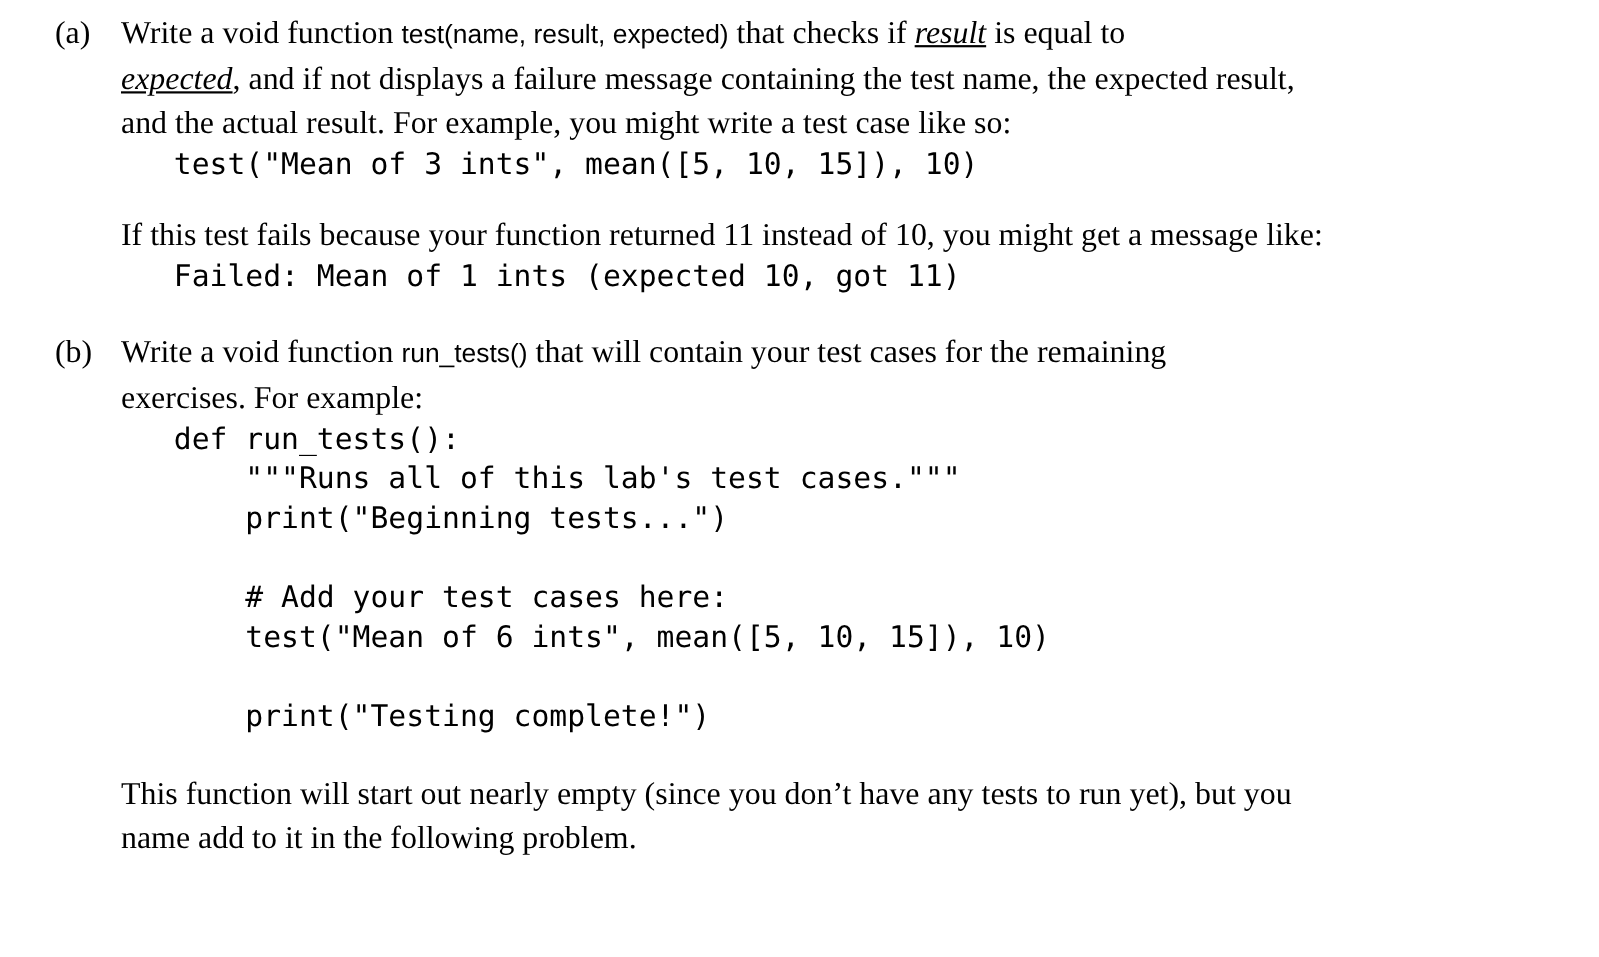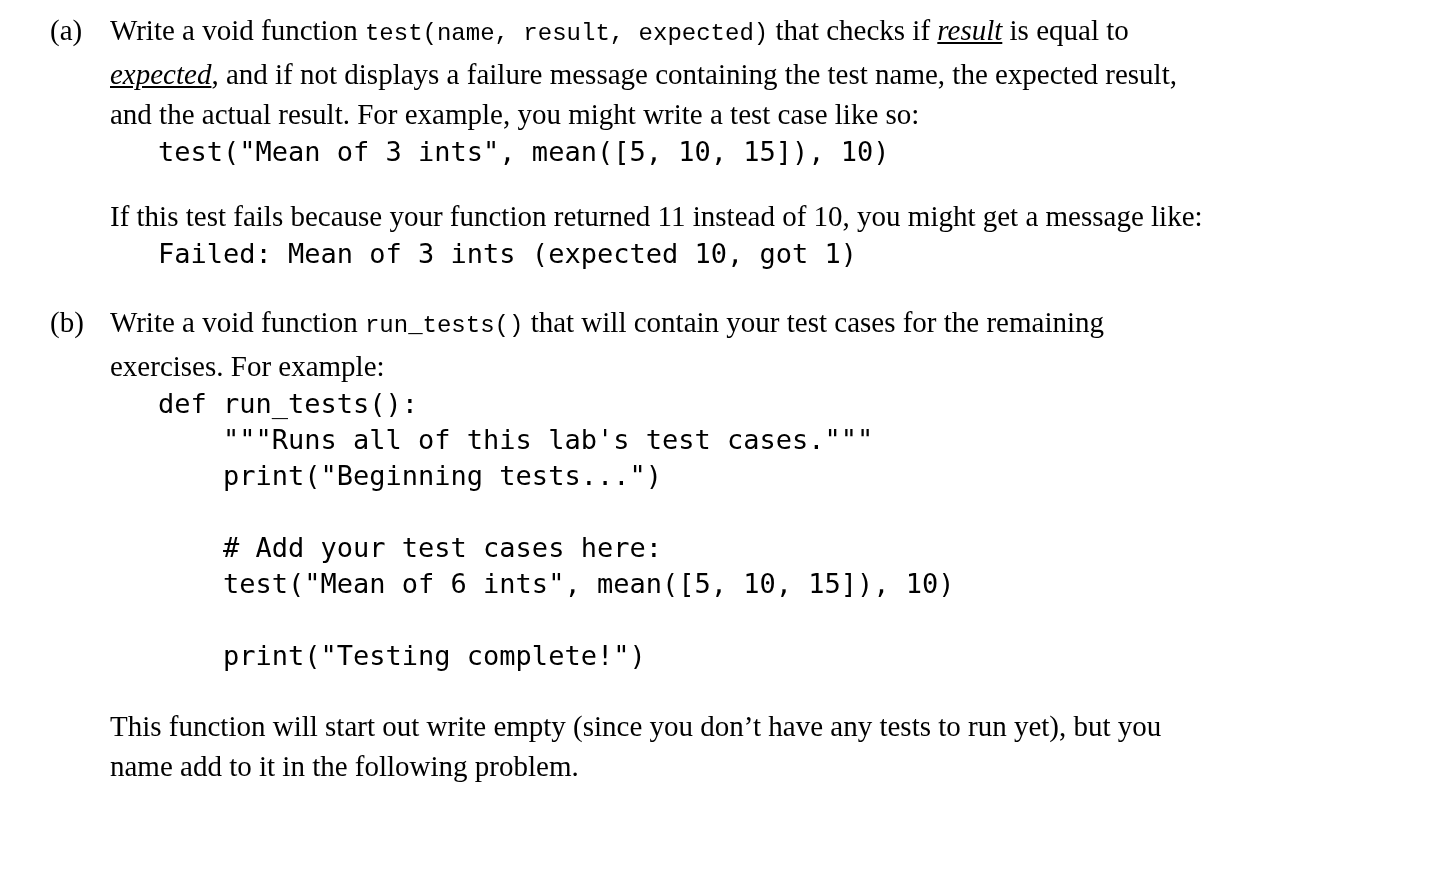--- a/index.html
+++ b/index.html
@@ -29,21 +29,21 @@
     top: 0;
   }
   .part-b-section { margin-top: 30px; }
   .part-body {
     margin-left: 110px;
     margin-right: 40px;
   }
   p { margin: 0; }
   em { font-style: italic; text-decoration: underline; }
   .inline-code {
-    font-family: Liberation Mono, monospace;
+    font-family: Liberation Sans, sans-serif;
     font-size: 24px;
     font-style: normal;
     text-align: center;
   }
   pre.code-block {
     font-family: "DejaVu Sans Mono", monospace;
     font-size: 27px;
     line-height: 36px;
     margin: 0 0 0 48px;
     white-space: pre;
@@ -59,33 +59,33 @@
 <body>
 
 <div class="page">
 
   <section class="part">
     <span class="part-label">(a)</span>
     <div class="part-body">
       <p class="intro-para"><span>Write a void function </span><code class="inline-code">test(name, result, expected)</code><span> that checks if </span><em>result</em><span> is equal to</span><br><em>expected</em><span>, and if not displays a failure message containing the test name, the expected result,</span><br><span>and the actual result. For example, you might write a test case like so:</span></p>
       <pre class="code-block example-call">test("Mean of 3 ints", mean([5, 10, 15]), 10)</pre>
       <p class="failure-intro">If this test fails because your function returned 11 instead of 10, you might get a message like:</p>
-      <pre class="code-block failure-msg">Failed: Mean of 3 ints (expected 10, got 1)</pre>
+      <pre class="code-block failure-msg">Failed: Mean of 1 ints (expected 10, got 11)</pre>
     </div>
   </section>
 
   <section class="part part-b-section">
     <span class="part-label">(b)</span>
     <div class="part-body">
       <p class="intro-para"><span>Write a void function </span><code class="inline-code">run_tests()</code><span> that will contain your test cases for the remaining</span><br><span>exercises. For example:</span></p>
       <pre class="code-block run-tests-code">def run_tests():
     """Runs all of this lab's test cases."""
     print("Beginning tests...")
 
     # Add your test cases here:
     test("Mean of 6 ints", mean([5, 10, 15]), 10)
 
     print("Testing complete!")</pre>
-      <p class="closing-para"><span>This function will start out write empty (since you don’t have any tests to run yet), but you</span><br><span>name add to it in the following problem.</span></p>
+      <p class="closing-para"><span>This function will start out nearly empty (since you don’t have any tests to run yet), but you</span><br><span>name add to it in the following problem.</span></p>
     </div>
   </section>
 
 </div>
 
 </body></html>

